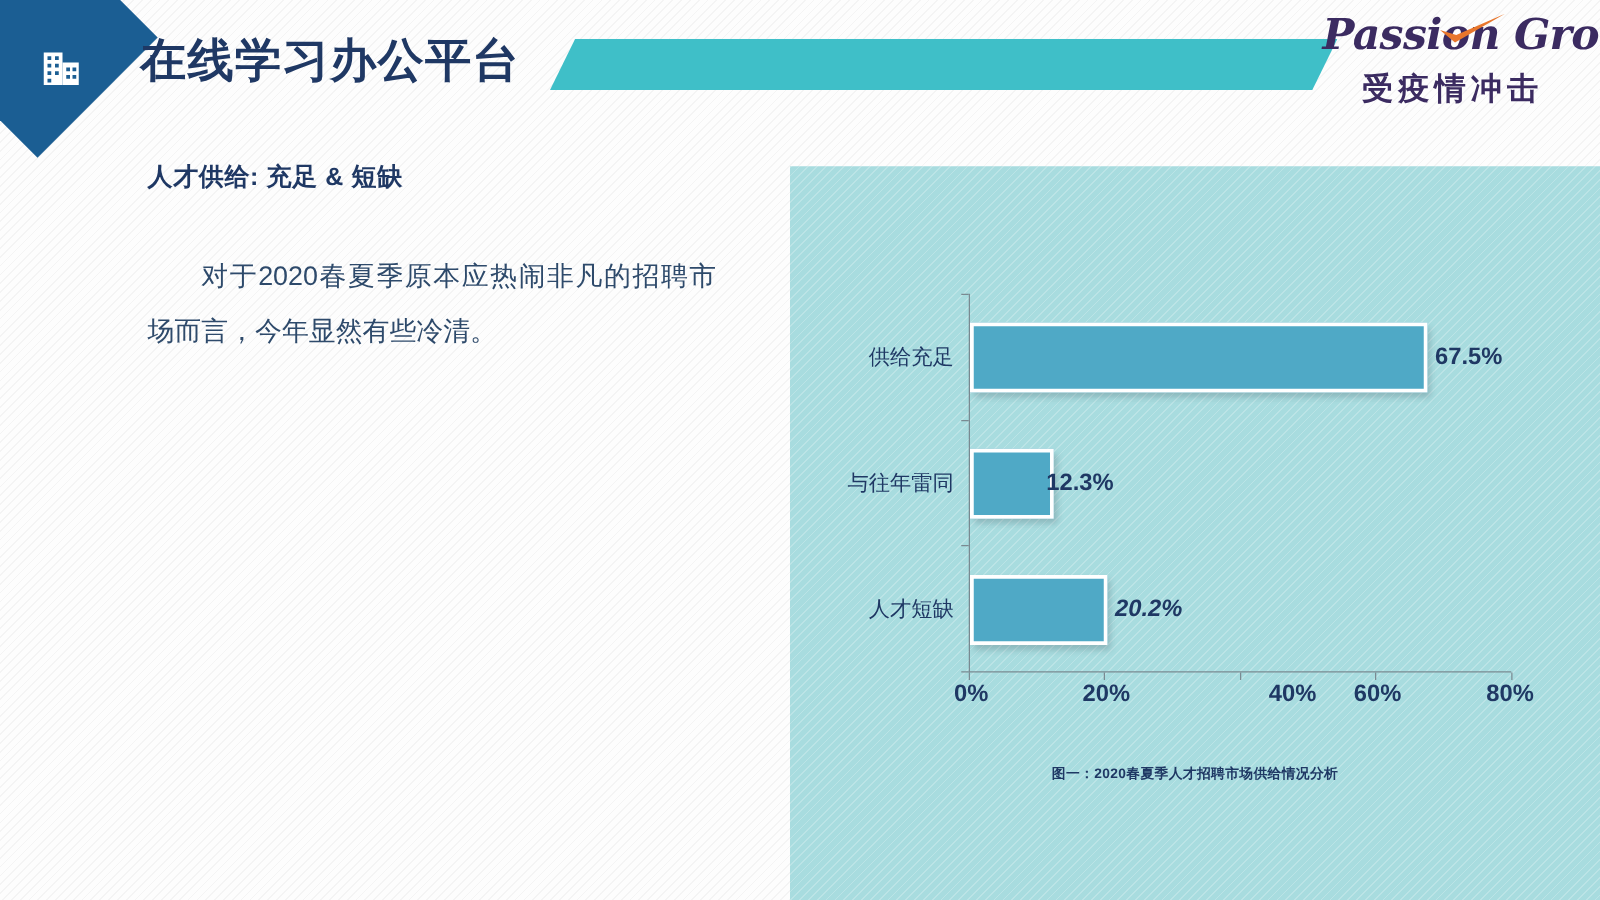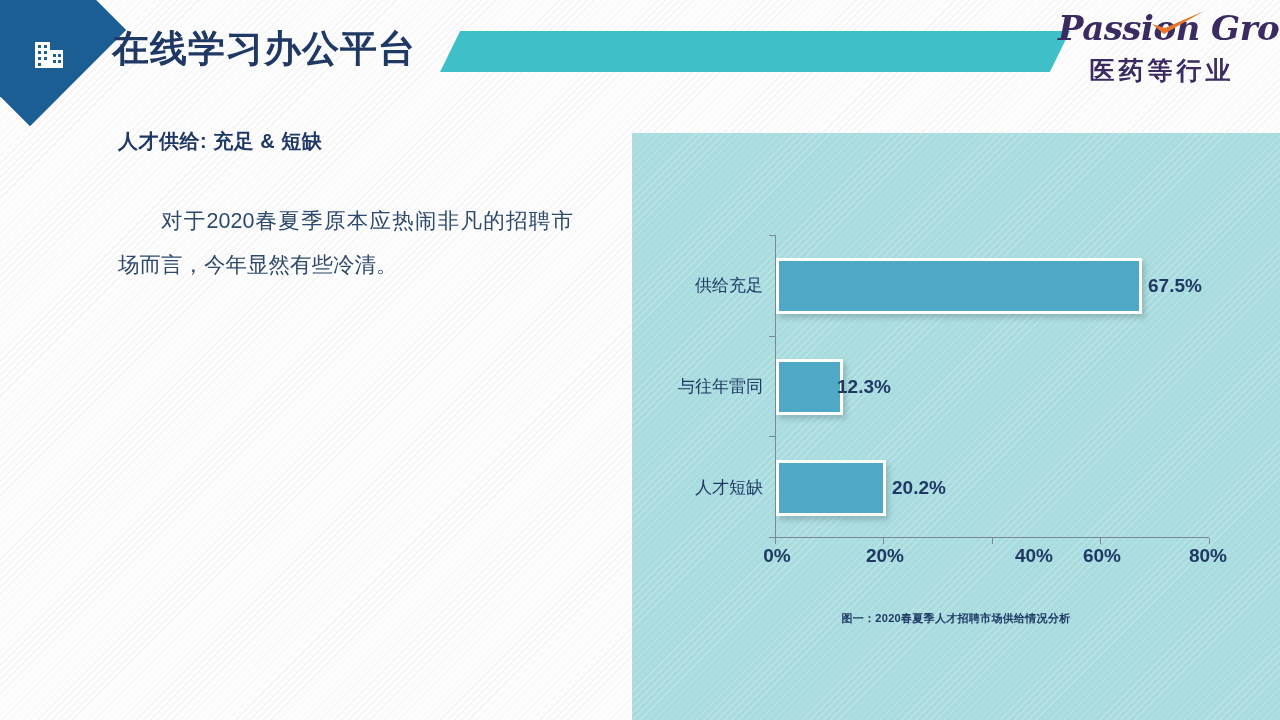--- a/index.html
+++ b/index.html
@@ -148,21 +148,21 @@
 
     <div class="teal-band"></div>
 
     <div class="logo">
       <div class="logo-script">Passion Group</div>
       <div class="logo-check">
         <svg viewBox="0 0 56 26" xmlns="http://www.w3.org/2000/svg">
           <path d="M2 14 L14 24 L54 1 L15 18 Z" fill="#E8762C"></path>
         </svg>
       </div>
-      <div class="logo-cn">医药等行业</div>
+      <div class="logo-cn">受疫情冲击</div>
     </div>
   </div>
 
   <div class="left-col">
     <div class="sub-heading">人才供给: 充足 &amp; 短缺</div>
     <p class="body-p">对于2020春夏季原本应热闹非凡的招聘市场而言，今年显然有些冷清。</p>
   </div>
 
   <div class="chart-panel">
     <div class="plot">
@@ -190,21 +190,21 @@
       <div class="cat-label" style="left:143px;top:254px;">
         <span>与往年雷同</span>
       </div>
       <div class="bar" style="top:226px;width:67px;"></div>
       <div class="bar-value" style="left:205px;top:226px;">12.3%</div>
 
       <div class="cat-label" style="left:143px;top:355px;">
         <span>人才短缺</span>
       </div>
       <div class="bar" style="top:327px;width:110px;"></div>
-      <div class="bar-value" style="left:260px;top:327px;">20.2%</div>
+      <div class="bar-value" style="left:260px;top:327px;font-style:italic;">20.2%</div>
 
       <div class="x-label" style="left:145px;">0%</div>
       <div class="x-label" style="left:253px;">20%</div>
       <div class="x-label" style="left:362px;margin-left:40px;">40%</div>
       <div class="x-label" style="left:470px;">60%</div>
       <div class="x-label" style="left:576px;">80%</div>
 
       <div class="chart-caption">图一：2020春夏季人才招聘市场供给情况分析</div>
     </div>
   </div>

